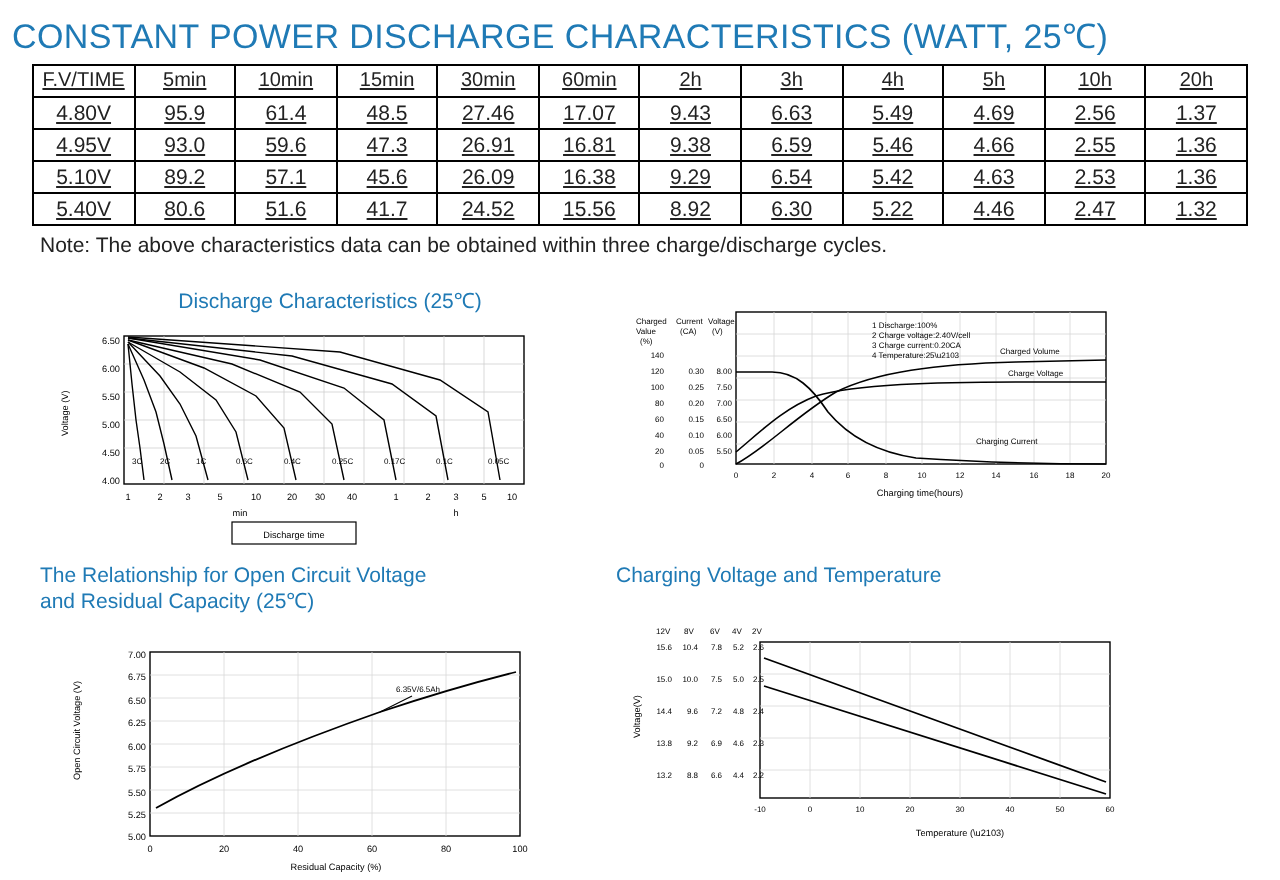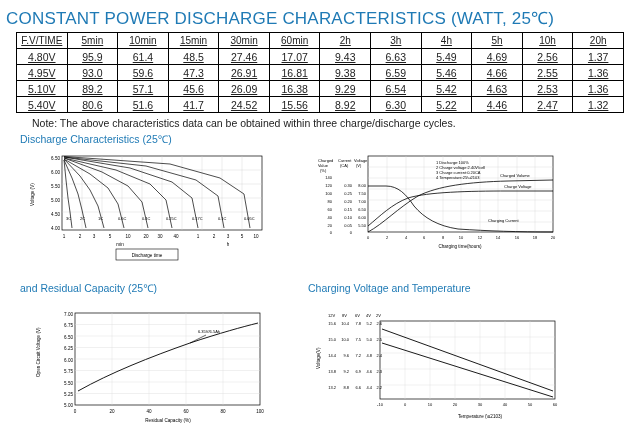--- a/index.html
+++ b/index.html
@@ -12,21 +12,21 @@
     color:#1f7ab5;font-size:17px;padding:6px 0 3px 6px;letter-spacing:.2px;
   }
   table.spec{
     border-collapse:collapse;width:608px;margin:0 0 0 16px;table-layout:fixed;text-decoration:underline;
   }
   table.spec td,table.spec th{
     border:1px solid #000;font-size:10.5px;text-align:center;height:15px;
     padding:0;font-weight:normal;
   }
   table.spec tr.head td{font-size:10px;}
-  .note{font-size:10.5px;padding:4px 0 0 32px;}
+  .note{font-size:10.5px;padding:4px 0 0 20px;}
   .section-title{
     color:#1f7ab5;font-size:10.5px;line-height:13px;
   }
   .panel{position:absolute;}
   svg{display:block;}
   .tiny{font-size:4px;fill:#000;font-family:"Liberation Sans",sans-serif;}
   .tiny2{font-size:4.6px;fill:#000;font-family:"Liberation Sans",sans-serif;}
 </style>
 </head>
 <body>
@@ -103,21 +103,21 @@
         <td>5.22</td>
         <td>4.46</td>
         <td>2.47</td>
         <td>1.32</td>
       </tr>
     </tbody>
 </table>
 
 <div class="note">Note: The above characteristics data can be obtained within three charge/discharge cycles.</div>
 
-<div class="panel" style="left:20px;top:133px;width:290px;">
+<div class="panel" style="left:20px;top:145px;width:290px;text-align:center;">
   <div class="section-title">Discharge Characteristics (25℃)</div>
   <div style="margin-top:4px;">
   <svg width="286" height="112" viewBox="0 0 286 112">
     <rect x="0" y="0" width="286" height="112" fill="#fff" stroke="none"></rect>
 
     <rect x="42" y="6" width="200" height="74" fill="#fff" stroke="#000" stroke-width="0.7"></rect>
 
     <g class="tiny2">
       <text x="40" y="10" text-anchor="end">6.50</text>
       <text x="40" y="24" text-anchor="end">6.00</text>
@@ -289,20 +289,21 @@
       <text x="209" y="93" text-anchor="middle">16</text>
       <text x="227" y="93" text-anchor="middle">18</text>
       <text x="245" y="93" text-anchor="middle">20</text>
     </g>
     <text class="tiny2" x="152" y="102" text-anchor="middle">Charging time(hours)</text>
   </svg>
   </div>
 </div>
 
 <div class="panel" style="left:20px;top:282px;width:290px;">
+  <div class="section-title">The Relationship for Open Circuit Voltage</div>
   <div class="section-title">and Residual Capacity (25℃)</div>
   <div style="margin-top:4px;">
   <svg width="286" height="128" viewBox="0 0 286 128">
     <rect x="0" y="0" width="286" height="128" fill="#fff"></rect>
     <rect x="55" y="14" width="185" height="92" fill="#fff" stroke="#000" stroke-width="0.7"></rect>
     <g stroke="#d8d8d8" stroke-width="0.4">
       <line x1="55" y1="25.5" x2="240" y2="25.5"></line>
       <line x1="55" y1="37" x2="240" y2="37"></line>
       <line x1="55" y1="48.5" x2="240" y2="48.5"></line>
       <line x1="55" y1="60" x2="240" y2="60"></line>

